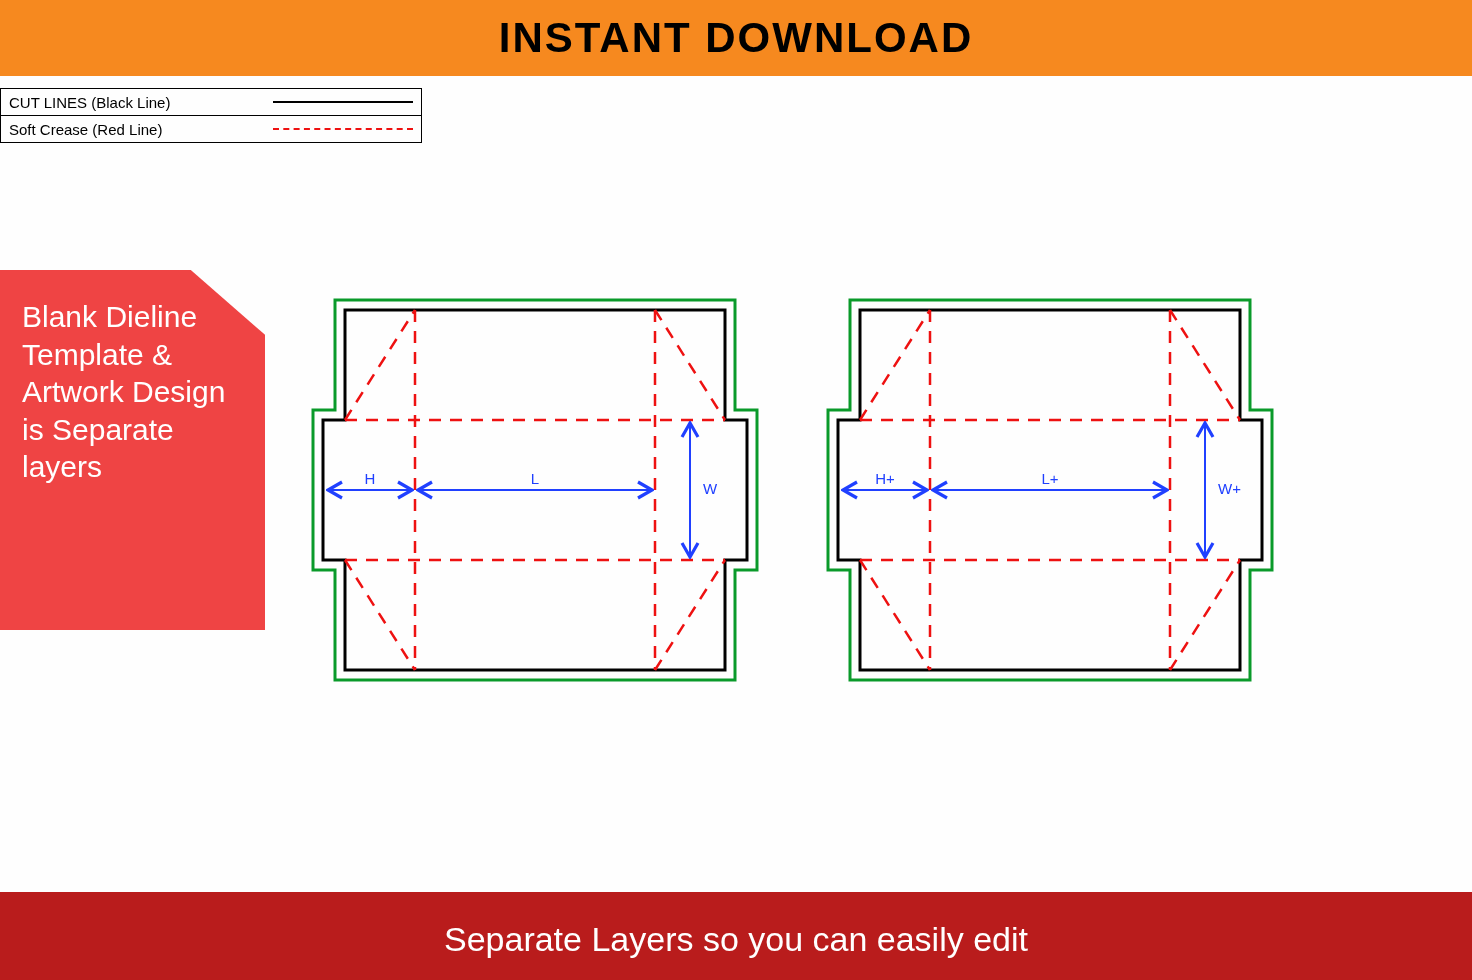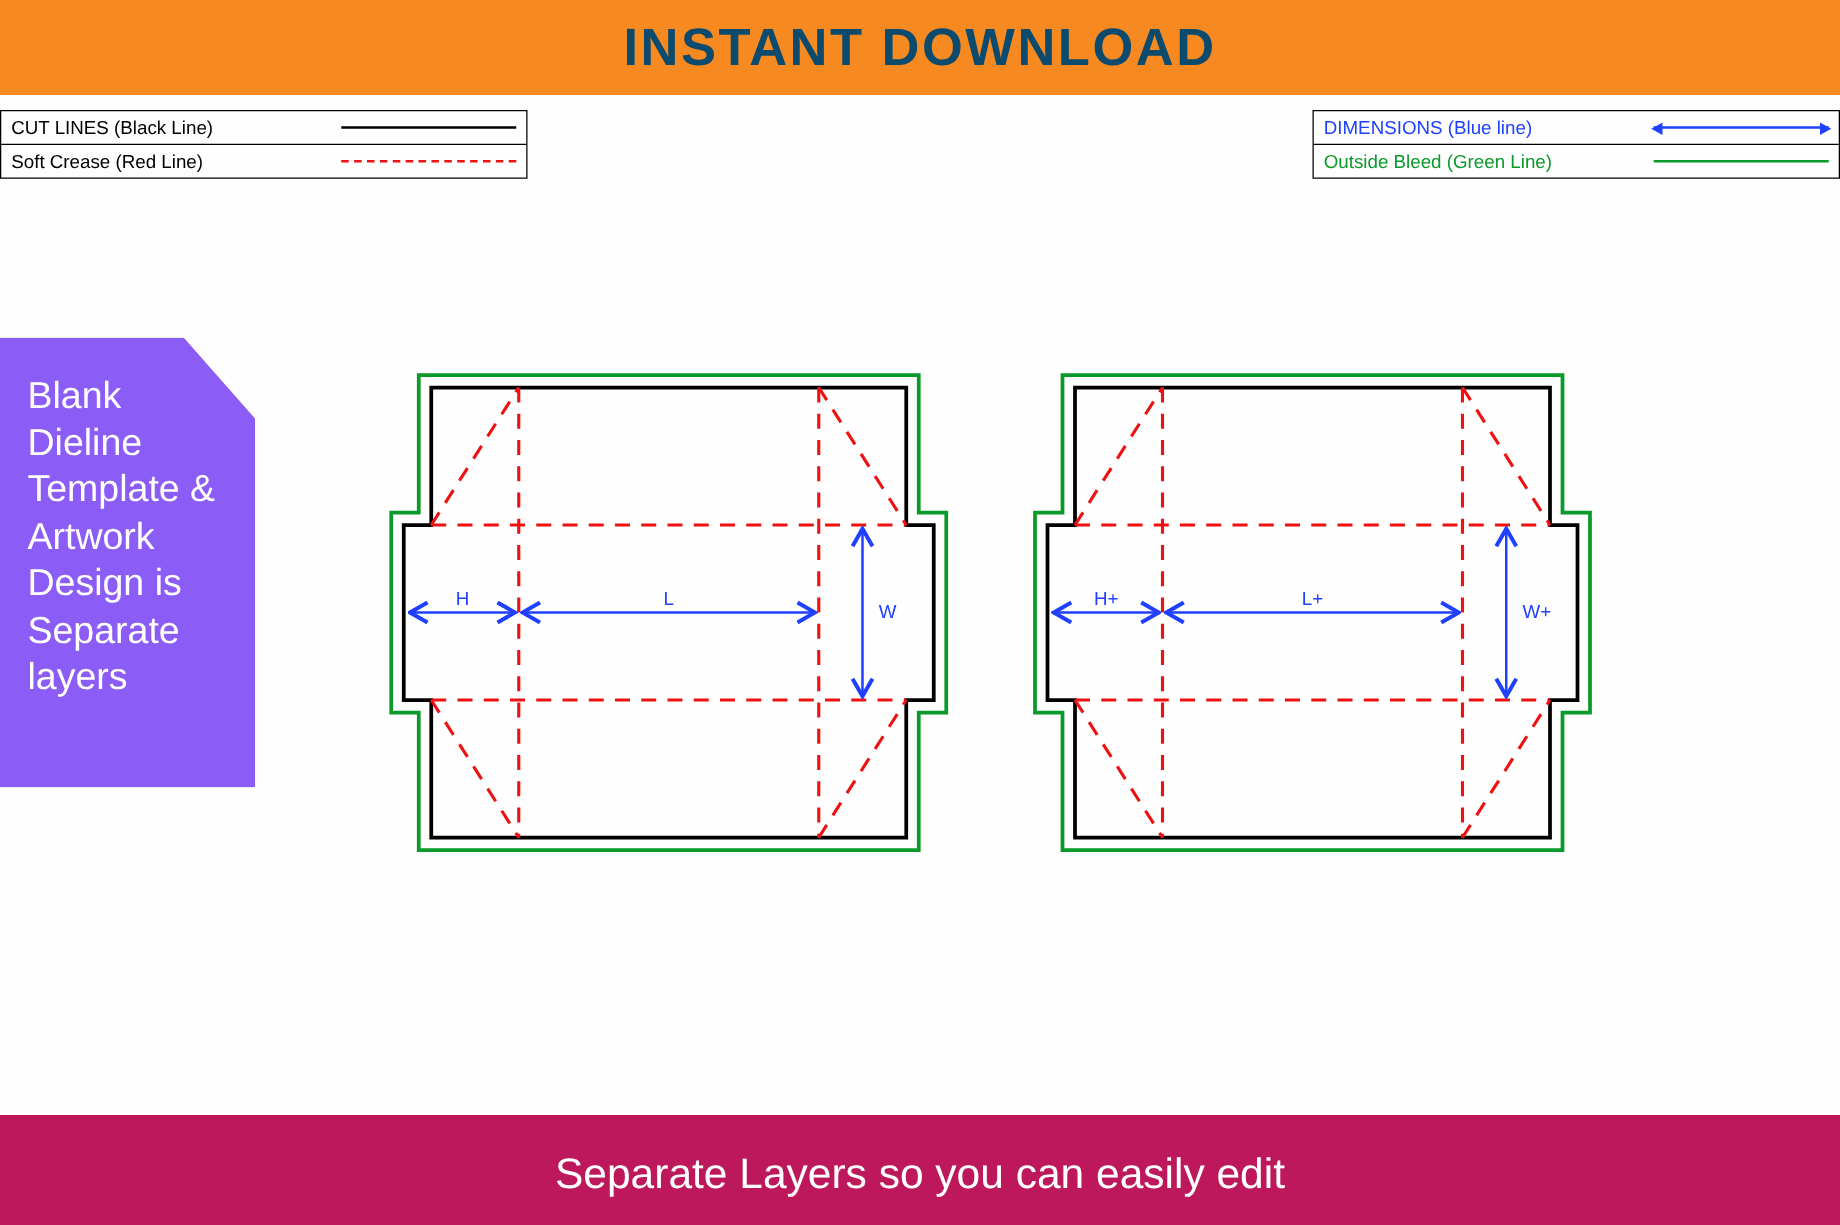--- a/index.html
+++ b/index.html
@@ -1,60 +1,50 @@
 <!DOCTYPE html>
 <html><head>
 <meta charset="utf-8">
 <style>
   html,body{margin:0;padding:0;width:1472px;height:980px;background:#fefefe;font-family:Arial,Helvetica,sans-serif;overflow:hidden}
-  .top-banner{background:#f6891f;color:#0c4a6e;text-align:center;font-size:42px;font-weight:700;letter-spacing:2px;padding:14px 0}
+  .top-banner{background:#f6891f;color:#000000;text-align:center;font-size:42px;font-weight:700;letter-spacing:2px;padding:14px 0}
   .legend-wrap{display:flex;justify-content:space-between;gap:40px;margin-top:12px}
   .legend-box{border:1.5px solid #000;width:420px}
   .legend-row{display:flex;align-items:center;height:26px;padding:0 8px;font-size:15px}
   .legend-row + .legend-row{border-top:1.5px solid #000}
   .legend-label{flex:1}
   .legend-sample{width:140px;height:0;border-top-width:2px;border-top-style:solid;position:relative}
   .solid-black{border-top-color:#000}
   .dash-red{border-top-color:#e11;border-top-style:dashed}
   .arrow-blue{border-top-color:#2040ff}
   .arrow-blue::before,.arrow-blue::after{content:"";position:absolute;top:-5px;width:0;height:0;border-top:5px solid transparent;border-bottom:5px solid transparent}
   .arrow-blue::before{left:-2px;border-right:9px solid #2040ff}
   .arrow-blue::after{right:-2px;border-left:9px solid #2040ff}
   .solid-green{border-top-color:#0a9a2a}
   .blue-txt{color:#2040ff}
   .red-txt{color:#000000}
   .green-txt{color:#0a9a2a}
-  .side-badge{position:absolute;left:0;top:270px;width:204px;height:360px;background:#8b5cf6;color:#fff;font-size:30px;line-height:1.25;padding:28px 22px;box-sizing:border-box;clip-path:polygon(0 0,72% 0,100% 18%,100% 100%,0 100%)}
+  .side-badge{position:absolute;left:0;top:270px;width:265px;height:360px;background:#ef4444;color:#fff;font-size:30px;line-height:1.25;padding:28px 22px;box-sizing:border-box;clip-path:polygon(0 0,72% 0,100% 18%,100% 100%,0 100%)}
   .diagrams{position:absolute;left:305px;top:290px;width:1000px;height:400px;display:flex;gap:55px}
-  .bottom-banner{position:absolute;bottom:0;left:0;right:0;background:#be185d;color:#fff;text-align:center;font-size:34px;line-height:1.25;padding:26px 0 20px}
+  .bottom-banner{position:absolute;bottom:0;left:0;right:0;background:#b91c1c;color:#fff;text-align:center;font-size:34px;line-height:1.25;padding:26px 0 20px}
 </style>
 </head>
 <body>
 
 <div class="top-banner">INSTANT DOWNLOAD</div>
 
 <div class="legend-wrap">
   <div class="legend-box">
     <div class="legend-row">
       <span class="legend-label">CUT LINES (Black Line)</span>
       <span class="legend-sample solid-black"></span>
     </div>
     <div class="legend-row">
       <span class="legend-label red-txt">Soft Crease (Red Line)</span>
       <span class="legend-sample dash-red"></span>
-    </div>
-  </div>
-  <div class="legend-box">
-    <div class="legend-row">
-      <span class="legend-label blue-txt">DIMENSIONS (Blue line)</span>
-      <span class="legend-sample arrow-blue"></span>
-    </div>
-    <div class="legend-row">
-      <span class="legend-label green-txt">Outside Bleed (Green Line)</span>
-      <span class="legend-sample solid-green"></span>
     </div>
   </div>
 </div>
 
 <div class="side-badge">Blank Dieline Template &amp; Artwork Design is Separate layers</div>
 
 <div class="diagrams">
   <svg width="460" height="400" viewBox="0 0 460 400">
     <defs>
       <marker id="ab" markerWidth="10" markerHeight="10" refX="2" refY="5" orient="auto">

